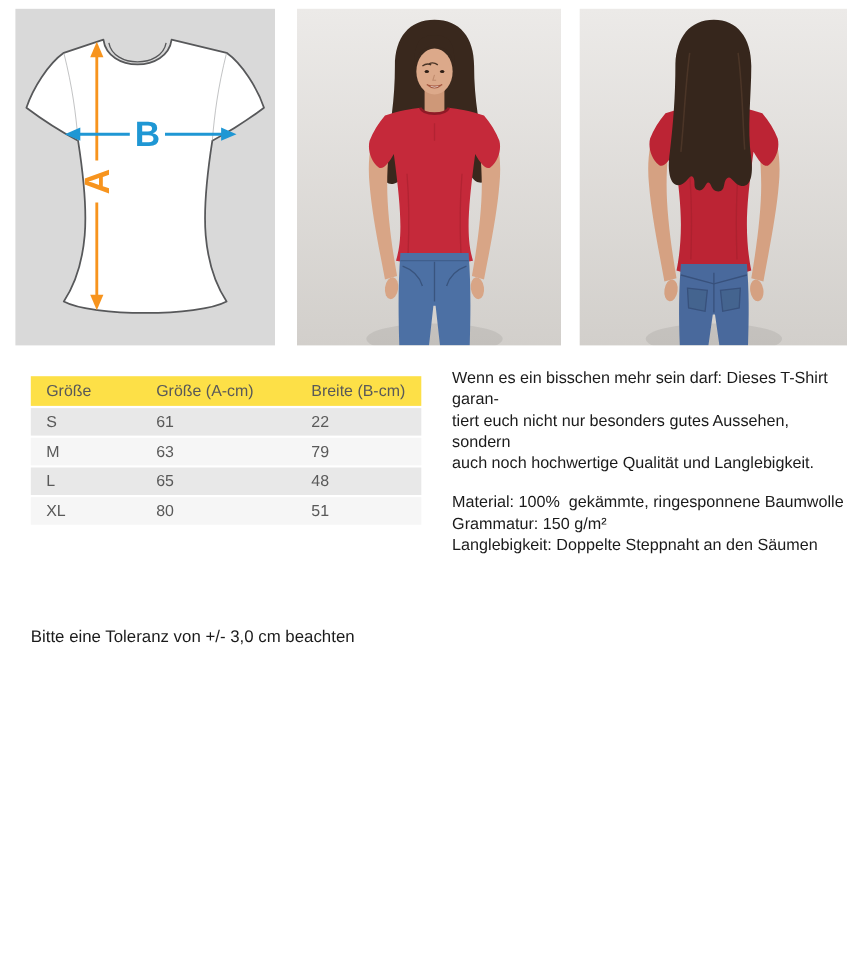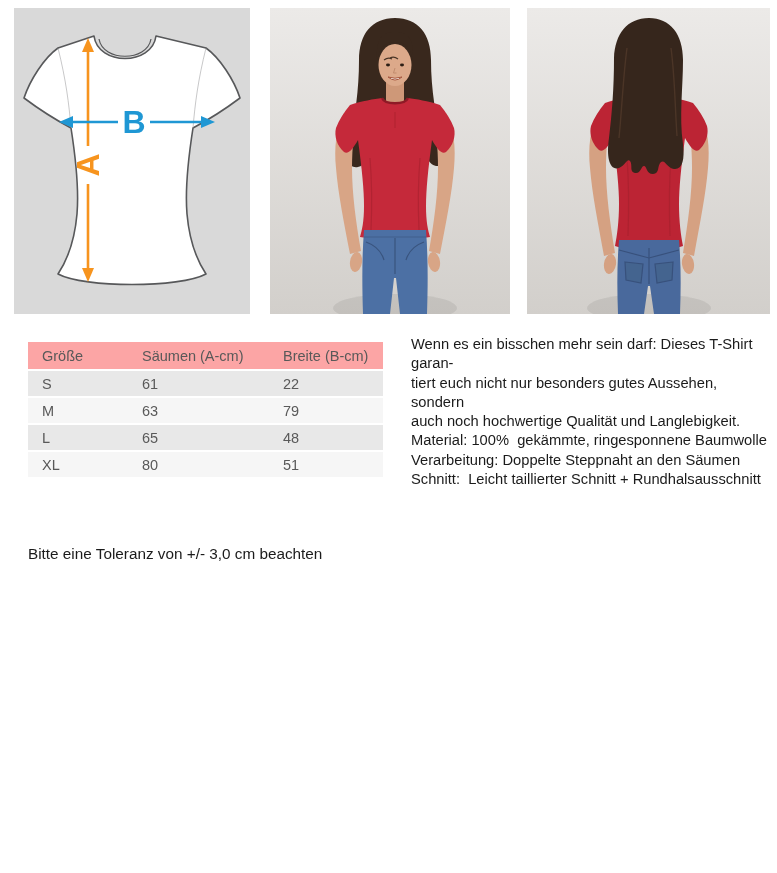--- a/index.html
+++ b/index.html
@@ -10,29 +10,29 @@
   figure{margin:0;}
   
   .gallery-box{position:absolute;top:8px;height:306px;overflow:hidden;}
   #diagram-box{left:14px;width:236px;background:#D9D9D9;}
   #front-box{left:270px;width:240px;background:linear-gradient(#ECEAE8,#D2CFCB);}
   #back-box{left:527px;width:243px;background:linear-gradient(#ECEAE8,#D2CFCB);}
   
   .size-table{position:absolute;left:28px;top:342px;width:355px;font-size:14.5px;color:#595959;}
   .t-row{display:grid;grid-template-columns:114px 141px auto;align-items:center;height:25px;margin-top:2px;}
   .t-row .c1{padding-left:14px;}
-  .t-head{height:27px;margin-top:0;background:#fca5a5;}
+  .t-head{height:27px;margin-top:0;background:#fde047;}
   .t-odd{background:#E8E8E8;}
   .t-even{background:#F6F6F6;}
   
   .description{position:absolute;left:411px;top:335px;width:360px;font-size:14.7px;line-height:19.3px;color:#1B1B1B;}
   .description .line{white-space:pre-wrap;}
-  .detail-block{}
+  .detail-block{margin-top:17px;}
   
-  .note{position:absolute;left:28px;top:545px;font-size:15.3px;color:#1B1B1B;margin:0;}
+  .note{position:absolute;left:28px;top:571px;font-size:15.3px;color:#1B1B1B;margin:0;}
 </style>
 </head>
 <body>
 
 <main>
 
   <section>
 
     <figure class="gallery-box" id="diagram-box">
       <svg viewBox="0 0 236 306" width="236" height="306">
@@ -136,21 +136,21 @@
           <path d="M98,254 L116,256 L114,275 L99,272 Z" fill="#44648F"></path>
           <path d="M146,254 L128,256 L130,275 L145,272 Z" fill="#44648F"></path>
         </g>
       </svg>
     </figure>
   </section>
 
   <section class="size-table">
     <div class="t-row t-head">
       <span class="c1">Größe</span>
-      <span class="c2">Säumen (A-cm)</span>
+      <span class="c2">Größe (A-cm)</span>
       <span class="c3">Breite (B-cm)</span>
     </div>
     <div class="t-row t-odd">
       <span class="c1">S</span>
       <span class="c2">61</span>
       <span class="c3">22</span>
     </div>
     <div class="t-row t-even">
       <span class="c1">M</span>
       <span class="c2">63</span>
@@ -169,20 +169,20 @@
   </section>
 
   <section class="description">
     <div>
       <div class="line">Wenn es ein bisschen mehr sein darf: Dieses T-Shirt garan-</div>
       <div class="line">tiert euch nicht nur besonders gutes Aussehen, sondern</div>
       <div class="line">auch noch hochwertige Qualität und Langlebigkeit.</div>
     </div>
     <div class="detail-block">
       <div class="line">Material: 100%  gekämmte, ringesponnene Baumwolle</div>
-      <div class="line">Verarbeitung: Doppelte Steppnaht an den Säumen</div>
-      <div class="line">Schnitt:  Leicht taillierter Schnitt + Rundhalsausschnitt</div>
+      <div class="line">Grammatur: 150 g/m²</div>
+      <div class="line">Langlebigkeit: Doppelte Steppnaht an den Säumen</div>
     </div>
   </section>
 
   <p class="note">Bitte eine Toleranz von +/- 3,0 cm beachten</p>
 
 </main>
 
 </body></html>

